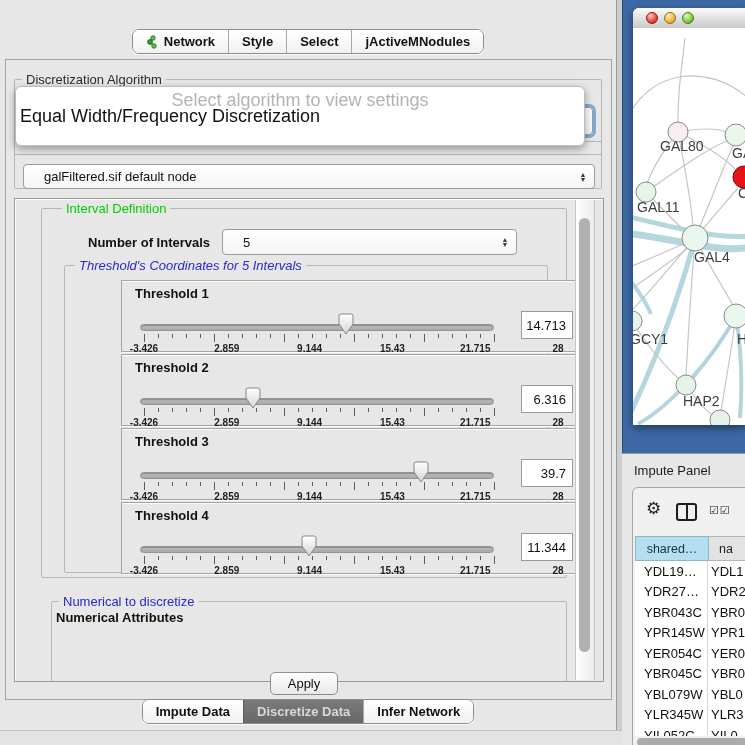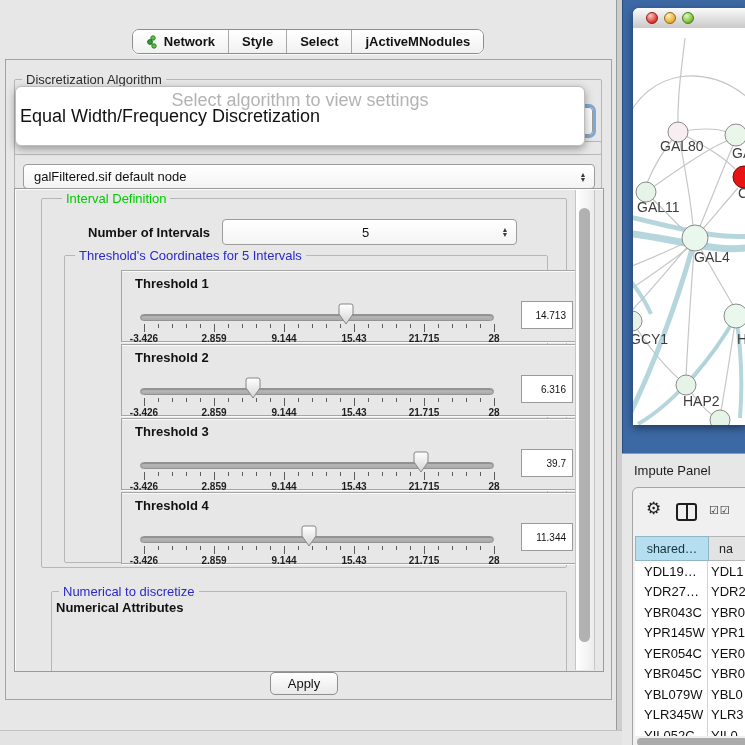--- a/index.html
+++ b/index.html
@@ -34,50 +34,50 @@
   
   .group{position:absolute;border:1px solid #b7b7b7;border-radius:2px;background:transparent;}
   .group>.glabel{position:absolute;top:-8px;left:7px;background:#e7e7e7;padding:0 4px;font-size:13px;line-height:15px;white-space:nowrap;}
   .glabel.green{color:#00cc00;}
   .glabel.blue{color:#2929cc;}
   .glabel.dark{color:#2c2c2c;}
 
   
   .combo{position:absolute;display:flex;align-items:center;background:linear-gradient(#ffffff,#f4f4f4);
     border:1px solid #9c9c9c;border-radius:4px;font-size:13px;color:#111;}
-  .combo .ctext{flex:1;padding-left:10px;overflow:hidden;white-space:nowrap;}
+  .combo .ctext{flex:1;padding-left:20px;overflow:hidden;white-space:nowrap;}
   .combo .stepper{display:flex;flex-direction:column;align-items:center;justify-content:center;width:14px;margin-right:4px;color:#3c3c3c;font-size:7px;line-height:5px;}
   .combo.focused{box-shadow:0 0 0 3px rgba(105,160,215,.85);}
 
   
   #algo-popup{left:9px;top:26px;width:570px;height:60px;background:#fff;border:1px solid #bdbdbd;border-radius:6px;
     box-shadow:0 3px 9px rgba(0,0,0,.35);z-index:40;padding-top:5px;box-sizing:border-box;}
   #algo-popup .prow{font-size:18px;line-height:16px;padding-left:4px;color:#111;}
   #algo-popup .prow.placeholder{text-align:center;color:#b3b3b3;padding-left:0;}
   #algo-popup .prow.bold{font-weight:bold;}
 
   
-  #scrollpane{left:8px;top:128px;width:588px;height:482px;border:1px solid #9a9a9a;background:#e7e7e7;box-shadow:inset 1px 1px 0 #fdfdfd;overflow:hidden;text-align:center;}
+  #scrollpane{left:8px;top:138px;width:588px;height:482px;border:1px solid #9a9a9a;background:#e7e7e7;box-shadow:inset 1px 1px 0 #fdfdfd;overflow:hidden;}
   .vsb{position:absolute;right:8px;top:1px;bottom:1px;width:18px;background:linear-gradient(to right,#ffffff,#ececec);border-left:1px solid #c6c6c6;border-right:1px solid #c6c6c6;}
   .vsb .thumb{position:absolute;left:3px;width:11px;border-radius:6px;background:#b1b1b1;}
 
   
   .thr-panel{position:absolute;left:56px;width:466px;height:70px;border:1px solid #a5a5a5;background:#e7e7e7;box-shadow:inset 0 1px 0 #fafafa,1px 1px 0 #fafafa;}
   .thr-label{position:absolute;left:13px;top:5px;font-size:13px;font-weight:bold;color:#111;}
   .thr-track{position:absolute;left:18px;top:43px;width:354px;height:7px;border-radius:4px;
     background:linear-gradient(#bdbdbd,#a9a9a9);border:1px solid #939393;box-sizing:border-box;box-shadow:inset 0 1px 1px rgba(0,0,0,.25);}
   .thr-thumb{position:absolute;top:32px;width:16px;height:22px;}
   .ticks{position:absolute;left:22px;top:53px;width:350px;height:9px;}
   .tick{position:absolute;top:0;width:1px;background:#5d5d5d;}
   .tick.minor{height:4px;}
   .tick.major{height:8px;}
-  .tlabels{position:absolute;left:22px;top:62px;width:350px;height:12px;text-decoration:underline;}
+  .tlabels{position:absolute;left:22px;top:62px;width:414px;height:12px;text-decoration:underline;}
   .tlabel{position:absolute;transform:translateX(-50%);font-size:10px;font-weight:bold;color:#1e1e1e;white-space:nowrap;}
   .thr-value{position:absolute;left:399px;top:30px;width:52px;height:28px;background:#fff;border:1px solid #9a9a9a;
-    font-size:10px;color:#111;display:flex;align-items:center;justify-content:flex-end;padding-right:6px;box-sizing:border-box;}
+    font-size:13px;color:#111;display:flex;align-items:center;justify-content:flex-end;padding-right:6px;box-sizing:border-box;}
 
   
   #attr-list{position:absolute;left:52px;top:424px;width:446px;height:49px;background:#fff;border:1px solid #9d9d9d;overflow:hidden;}
   #attr-list .item{font-size:13px;color:#111;line-height:19px;padding-left:13px;white-space:nowrap;}
   #attr-list .lsb{position:absolute;right:0;top:0;bottom:0;width:13px;background:#fdfdfd;border-left:1px solid #d8d8d8;}
   #attr-list .lsb .thumb{position:absolute;left:2px;top:2px;width:9px;height:40px;border-radius:5px;background:#b5b5b5;}
 
   #apply-btn{left:264px;top:612px;width:66px;height:21px;background:linear-gradient(#ffffff,#e9e9e9);
     border:1px solid #8f8f8f;border-radius:5px;font-size:13px;color:#111;display:flex;align-items:center;justify-content:center;}
 
@@ -179,21 +179,21 @@
         <span class="abs" style="left:46px;top:26px;font-size:13px;font-weight:bold;color:#111;">Number of Intervals</span>
         <div class="combo" style="left:180px;top:20px;width:293px;height:24px;">
           <span class="ctext">5</span>
           <span class="stepper">
               <span>▲</span>
               <span>▼</span>
             </span>
         </div>
 
         <div class="group" style="left:22px;top:56px;width:482px;height:306px;">
-          <span class="glabel blue" style="left:10px;">Threshold's Coordinates for 5 Intervals</span>
+          <span class="glabel blue" style="left:10px;font-style:italic;">Threshold's Coordinates for 5 Intervals</span>
           <div id="thresholds-container">
               <div class="thr-panel" style="top: 14px;">
                 <span class="thr-label">Threshold 1</span>
                 <div class="thr-track"></div>
                 <div class="ticks">
                   <div class="tick major" style="left:0.00%"></div>
                   <div class="tick minor" style="left:4.00%"></div>
                   <div class="tick minor" style="left:8.00%"></div>
                   <div class="tick minor" style="left:12.00%"></div>
                   <div class="tick minor" style="left:16.00%"></div>
@@ -398,20 +398,31 @@
       </div>
 
       <div class="vsb">
         <div class="thumb" style="top:18px;height:434px;"></div>
       </div>
     </div>
 
     <div id="apply-btn" class="abs">Apply</div>
   </div>
 
+  <div id="bottom-tabbar" class="abs"><span class="seg">
+        <span class="tab">
+          <span>Impute Data</span>
+        </span>
+        <span class="tab sel">
+          <span>Discretize Data</span>
+        </span>
+        <span class="tab">
+          <span>Infer Network</span>
+        </span>
+      </span></div>
   <div id="bottom-strip" class="abs"></div>
 </div>
 
 <div id="right-region" class="abs">
 
   <div id="desktop" class="abs">
     <div id="mac-window" class="abs">
       <div id="mac-titlebar" class="abs">
         <span class="light red"></span>
         <span class="light yellow"></span>

